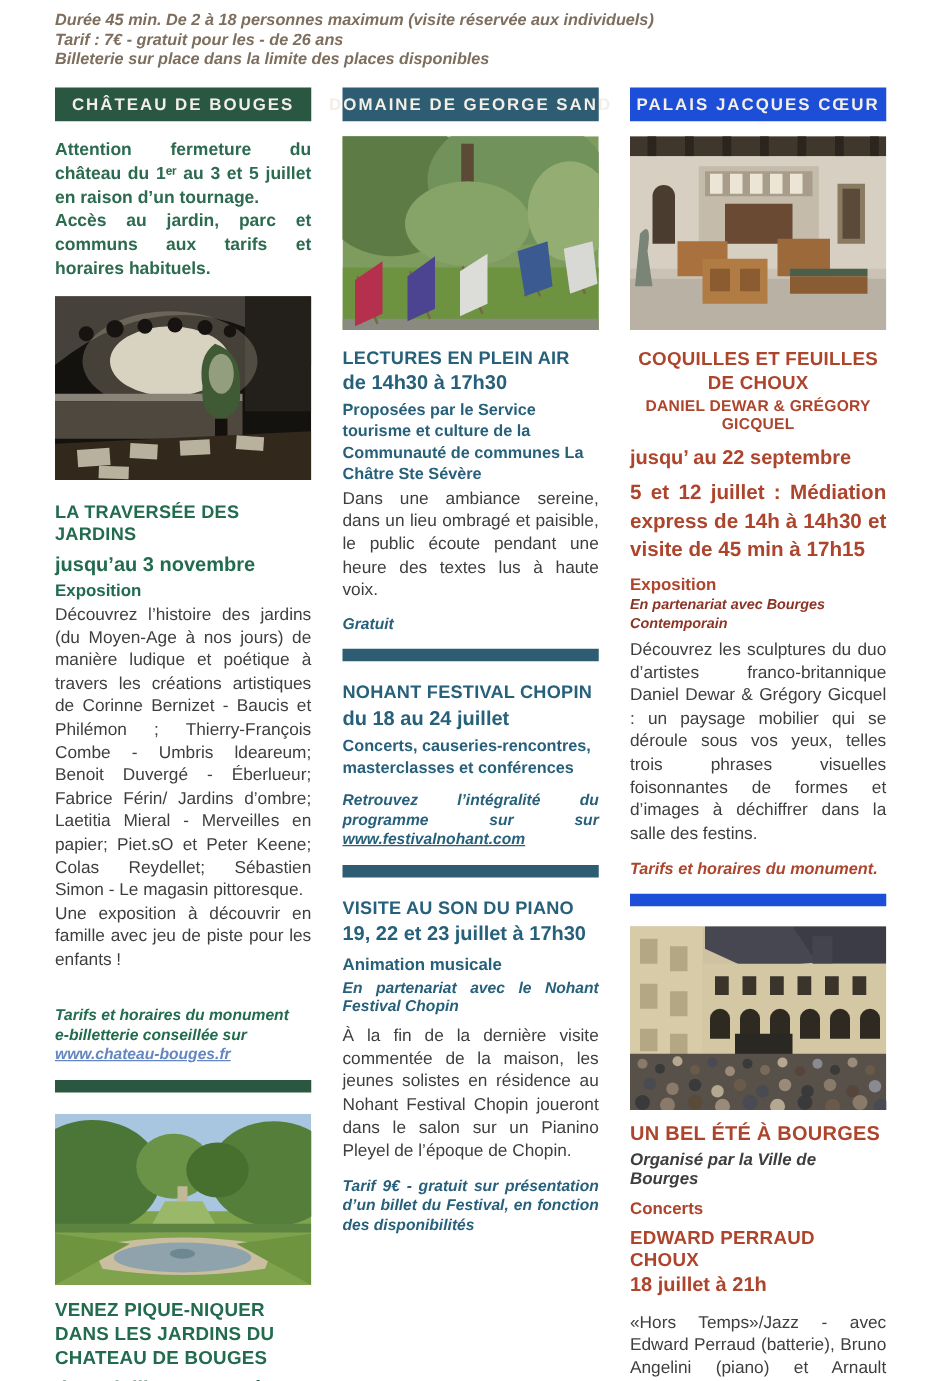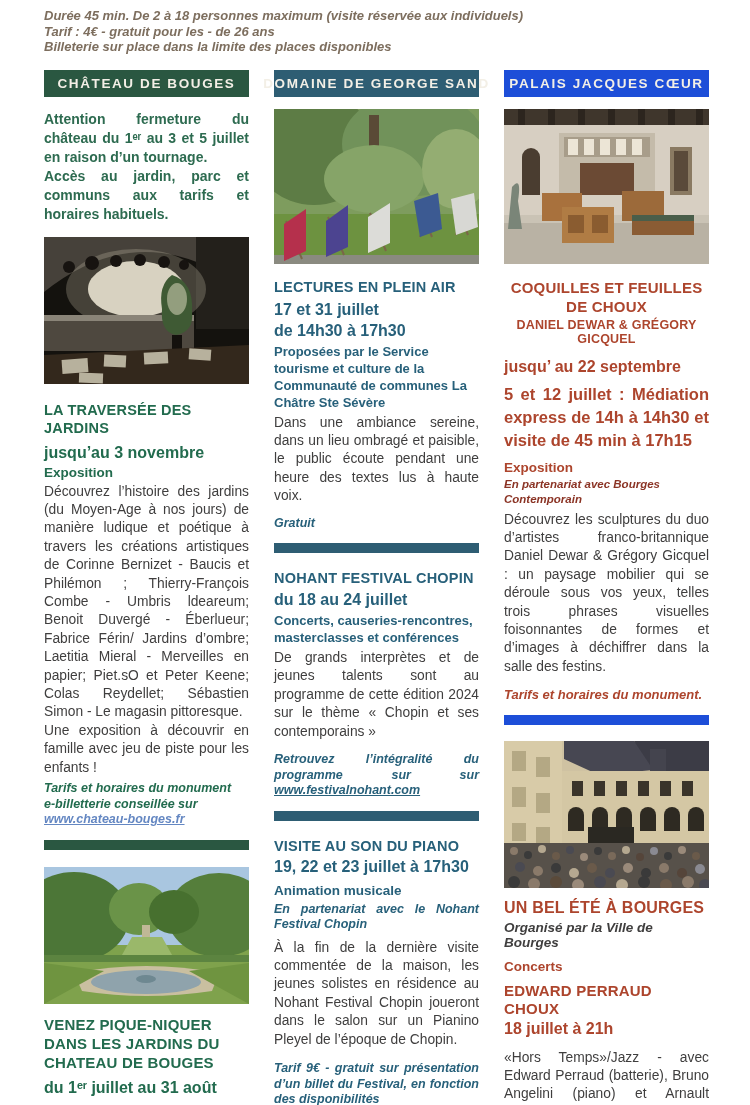--- a/index.html
+++ b/index.html
@@ -28,21 +28,21 @@
   .divider{height:10px;margin-top:12px;}
   .dark{color:#3f3e3e;}
 </style>
 </head>
 <body>
 
 <div class="page">
 
   <div class="intro">
     <div>Durée 45 min. De 2 à 18 personnes maximum (visite réservée aux individuels)</div>
-    <div>Tarif : 4€ - gratuit pour les - de 26 ans</div>
+    <div>Tarif : 7€ - gratuit pour les - de 26 ans</div>
     <div>Billeterie sur place dans la limite des places disponibles</div>
   </div>
 
   <div class="cols">
 
     <div class="col">
       <div class="col-header bg-green">CHÂTEAU DE BOUGES</div>
 
       <div class="notice">
         <span>Attention fermeture du château du 1ᵉʳ au 3 et 5 juillet en raison d’un tournage.</span><br>
@@ -77,21 +77,21 @@
           <rect x="35" y="136" width="24" height="10" transform="rotate(2 47 141)"></rect>
         </g>
       </svg>
 
       <div class="sec-title t-green">LA TRAVERSÉE DES JARDINS</div>
       <div class="date-lg t-green">jusqu’au 3 novembre</div>
       <div class="cat t-green">Exposition</div>
       <div class="body-txt">Découvrez l’histoire des jardins (du Moyen-Age à nos jours) de manière ludique et poétique à travers les créations artistiques de Corinne Bernizet - Baucis et Philémon ; Thierry-François Combe - Umbris ldeareum; Benoit Duvergé - Éberlueur; Fabrice Férin/ Jardins d’ombre; Laetitia Mieral - Merveilles en papier; Piet.sO et Peter Keene; Colas Reydellet; Sébastien Simon - Le magasin pittoresque.</div>
       <div class="body-txt" style="margin-top:0">Une exposition à découvrir en famille avec jeu de piste pour les enfants !</div>
 
-      <div class="note t-green" style="margin-top:4px">
+      <div class="note t-green" style="margin-top:28px">
         <span>Tarifs et horaires du monument</span><br>
         <span>e-billetterie conseillée sur</span><br>
         <span class="link">www.chateau-bouges.fr</span>
       </div>
 
       <div class="divider bg-green"></div>
 
       <svg class="photo" style="margin-top:17px" width="205" height="137" viewBox="0 0 205 137">
         <rect width="205" height="137" fill="#a9c6e0"></rect>
         <rect y="78" width="205" height="59" fill="#7fa24c"></rect>
@@ -134,32 +134,30 @@
           <path d="M182,126 L196,86 M194,126 L180,92"></path>
         </g>
         <path d="M10,115 L32,100 L32,142 L10,152Z" fill="#b5304c"></path>
         <path d="M52,112 L74,96 L74,138 L52,148Z" fill="#4c4490"></path>
         <path d="M94,108 L116,94 L116,134 L94,144Z" fill="#dcdcd8"></path>
         <path d="M140,92 L164,84 L168,120 L146,128Z" fill="#3c5a92"></path>
         <path d="M177,90 L200,84 L204,118 L182,126Z" fill="#d8d8d4"></path>
       </svg>
 
       <div class="sec-title t-teal" style="margin-top:14px">LECTURES EN PLEIN AIR</div>
-      <div class="date-lg t-teal" style="margin-top:3px">17 et 31 juillet</div>
       <div class="date-lg t-teal" style="margin-top:0">de 14h30 à 17h30</div>
       <div class="cat t-teal" style="font-size:13px;line-height:17px">Proposées par le Service tourisme et culture de la Communauté de communes La Châtre Ste Sévère</div>
       <div class="body-txt">Dans une ambiance sereine, dans un lieu ombragé et paisible, le public écoute pendant une heure des textes lus à haute voix.</div>
       <div class="note t-teal" style="">Gratuit</div>
 
       <div class="divider bg-teal"></div>
 
       <div class="sec-title t-teal" style="margin-top:16px">NOHANT FESTIVAL CHOPIN</div>
       <div class="date-lg t-teal" style="margin-top:2px">du 18 au 24 juillet</div>
       <div class="cat t-teal" style="font-size:13px;line-height:17px">Concerts, causeries-rencontres, masterclasses et conférences</div>
-      <div class="body-txt">De grands interprètes et de jeunes talents sont au programme de cette édition 2024 sur le thème « Chopin et ses contemporains »</div>
       <div class="note t-teal" style="margin-top:11px;text-align:justify">
         <span>Retrouvez l’intégralité du programme sur </span>sur <span class="link teal">www.festivalnohant.com</span>
       </div>
 
       <div class="divider bg-teal"></div>
 
       <div class="sec-title t-teal" style="margin-top:16px">VISITE AU SON DU PIANO</div>
       <div class="date-lg t-teal" style="margin-top:1px">19, 22 et 23 juillet à 17h30</div>
       <div class="cat t-teal" style="margin-top:6px">Animation musicale</div>
       <div class="partner t-teal" style="margin-top:4px;text-align:justify">En partenariat avec le Nohant Festival Chopin</div>

